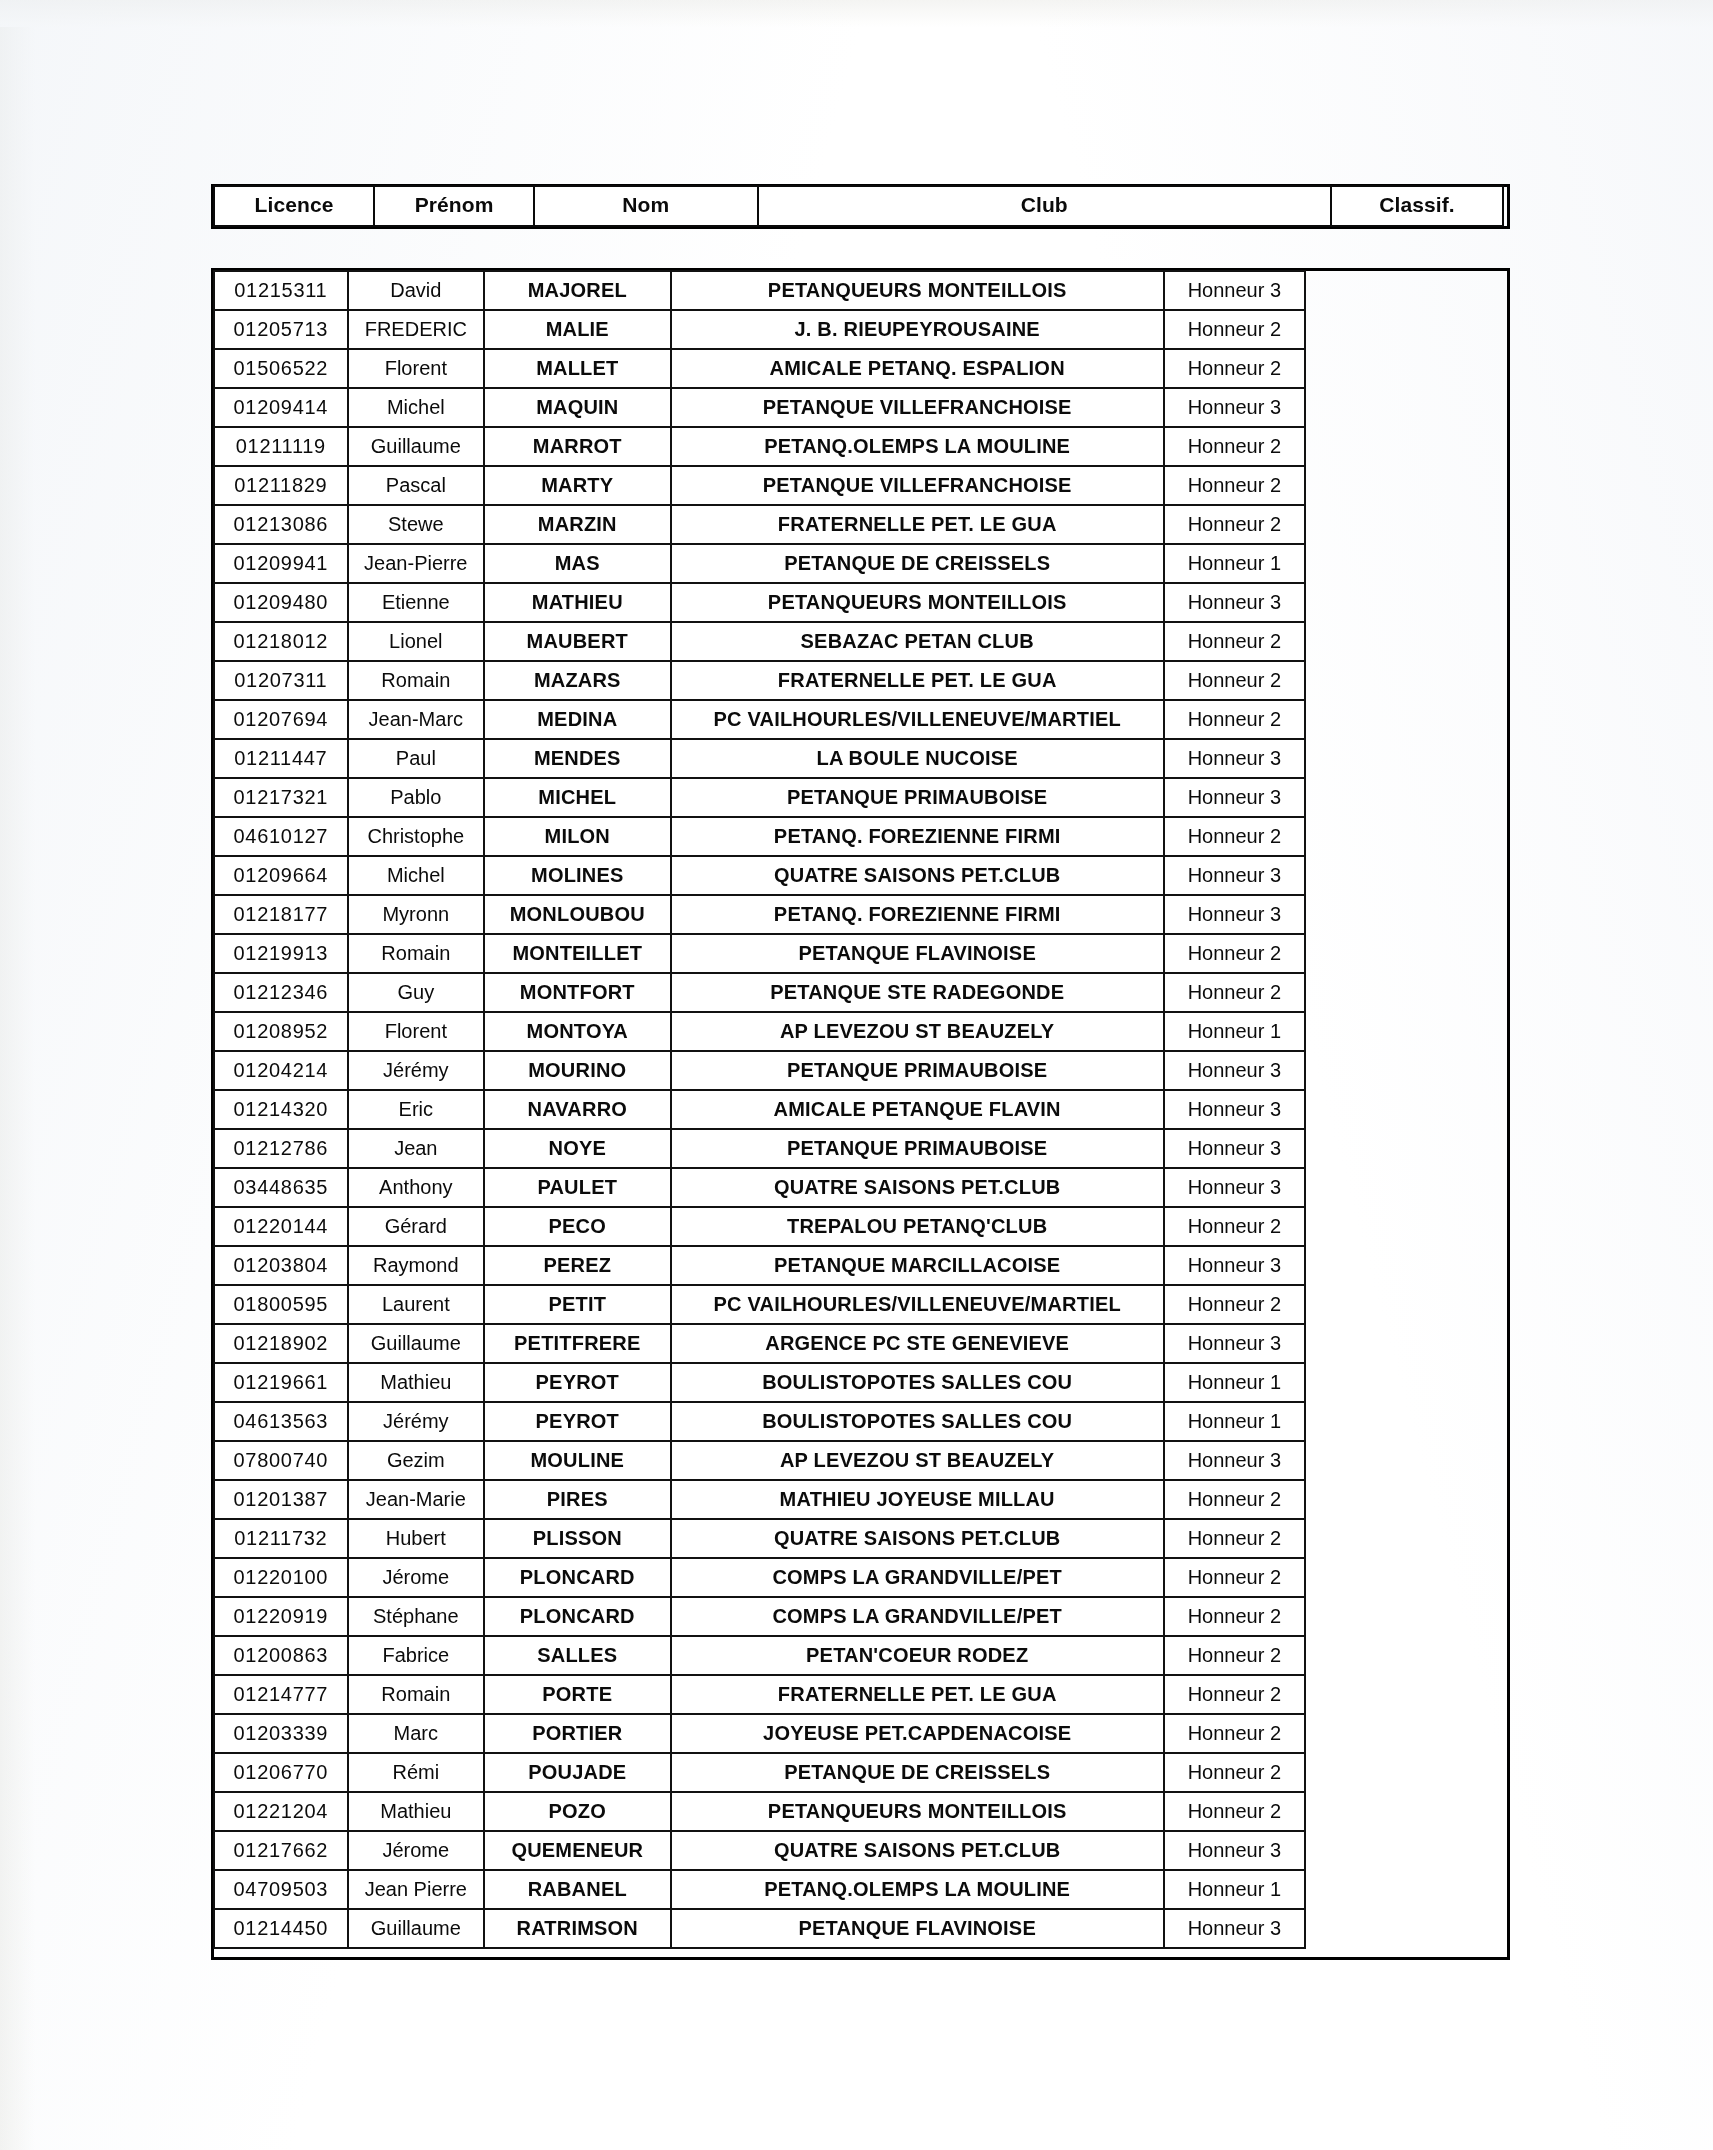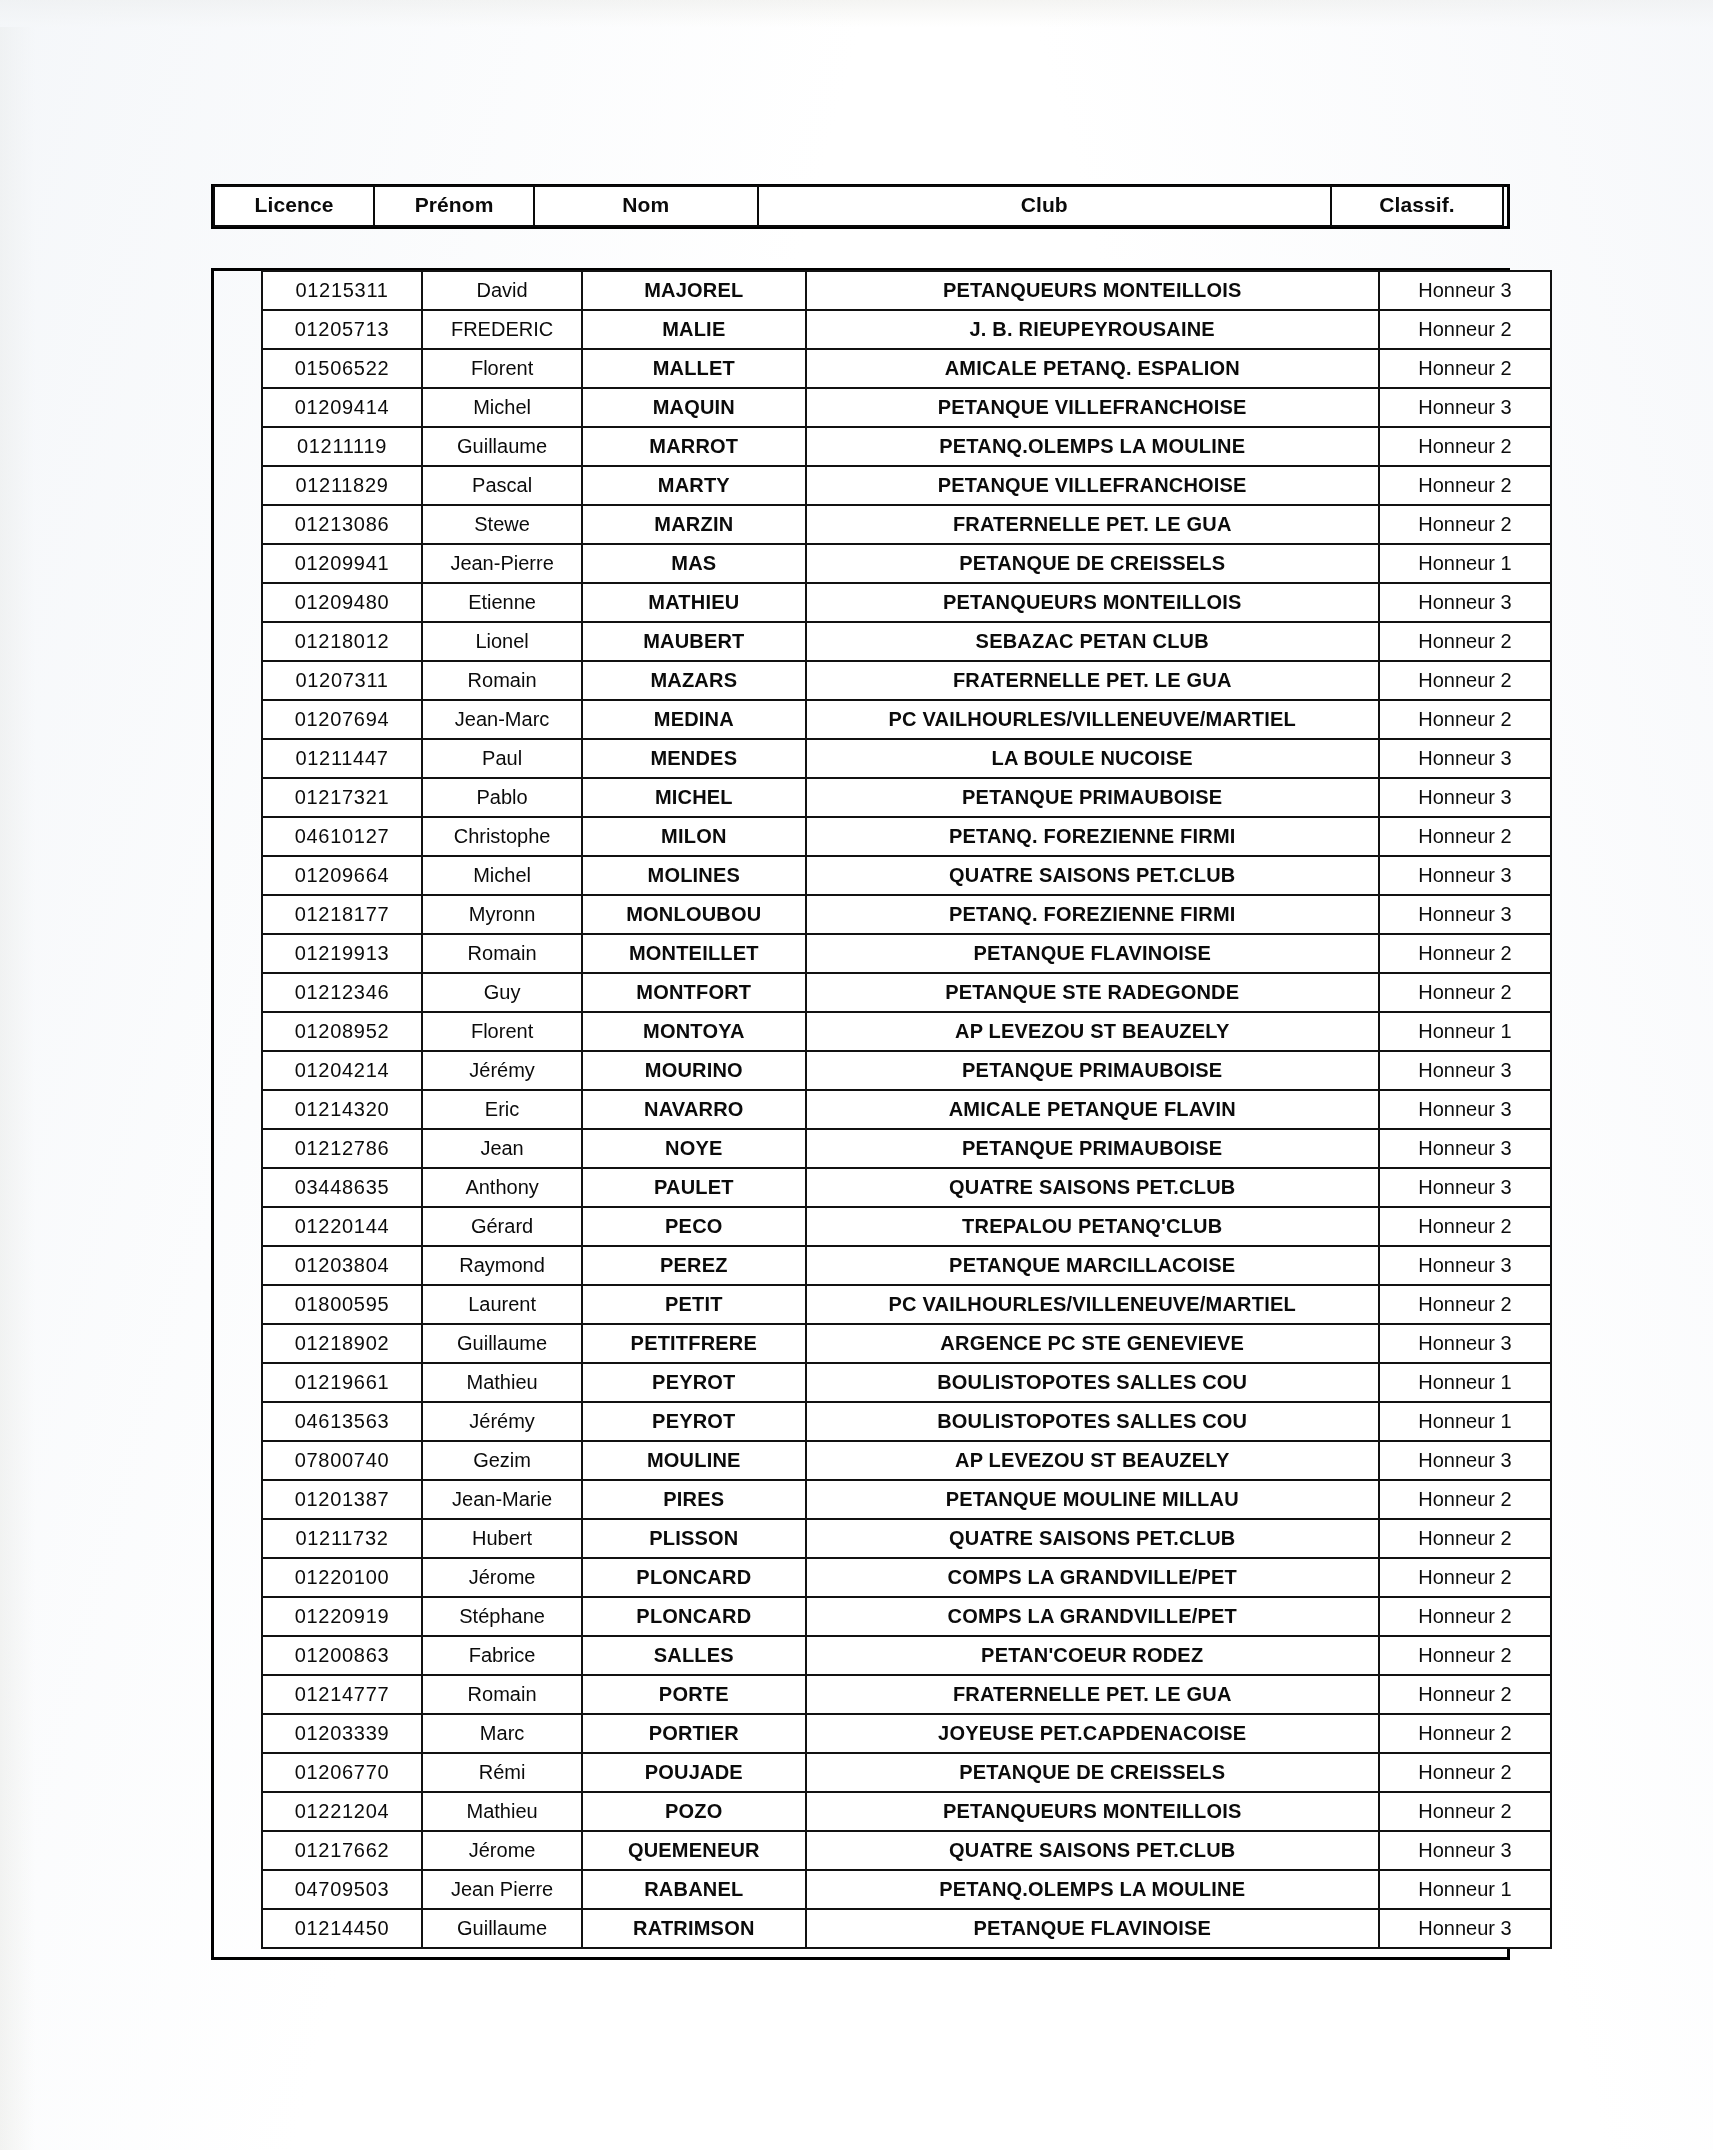--- a/index.html
+++ b/index.html
@@ -60,25 +60,24 @@
     padding: 6.1px 2.7px 7.5px 2.7px;
     background: #fff;
     letter-spacing: 0.1px;
   }
 
   
   .body-table {
     position: absolute;
     left: 213px;
     top: 270px;
-    width: 1291px;
+    width: 1093px;
     border-collapse: collapse;
     z-index: 2;
     background: #fff;
-    margin-left: 48px;
   }
   .body-table td {
     border: 2px solid #111111;
     font-size: 20px;
     color: #0b0b0b;
     text-align: center;
     height: 37px;
     padding: 0 2.7px;
     background: #fff;
     white-space: nowrap;
@@ -346,21 +345,21 @@
         <td class="licence col-licence">07800740</td>
         <td class="col-prenom">Gezim</td>
         <td class="cap col-nom">MOULINE</td>
         <td class="cap col-club">AP LEVEZOU ST BEAUZELY</td>
         <td class="col-classif">Honneur 3</td>
       </tr>
       <tr>
         <td class="licence col-licence">01201387</td>
         <td class="col-prenom">Jean-Marie</td>
         <td class="cap col-nom">PIRES</td>
-        <td class="cap col-club">PETANQUE MOULINE MILLAU</td>
+        <td class="cap col-club">MATHIEU JOYEUSE MILLAU</td>
         <td class="col-classif">Honneur 2</td>
       </tr>
       <tr>
         <td class="licence col-licence">01211732</td>
         <td class="col-prenom">Hubert</td>
         <td class="cap col-nom">PLISSON</td>
         <td class="cap col-club">QUATRE SAISONS PET.CLUB</td>
         <td class="col-classif">Honneur 2</td>
       </tr>
       <tr>

